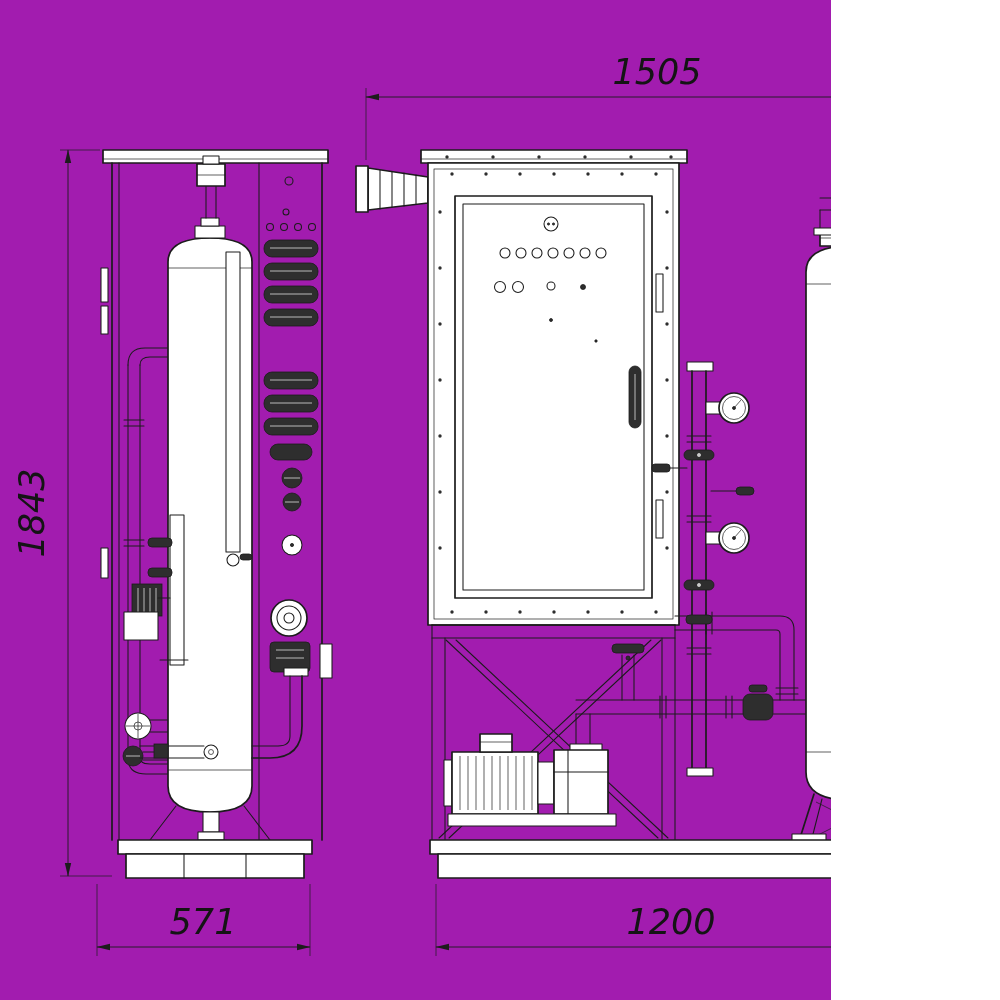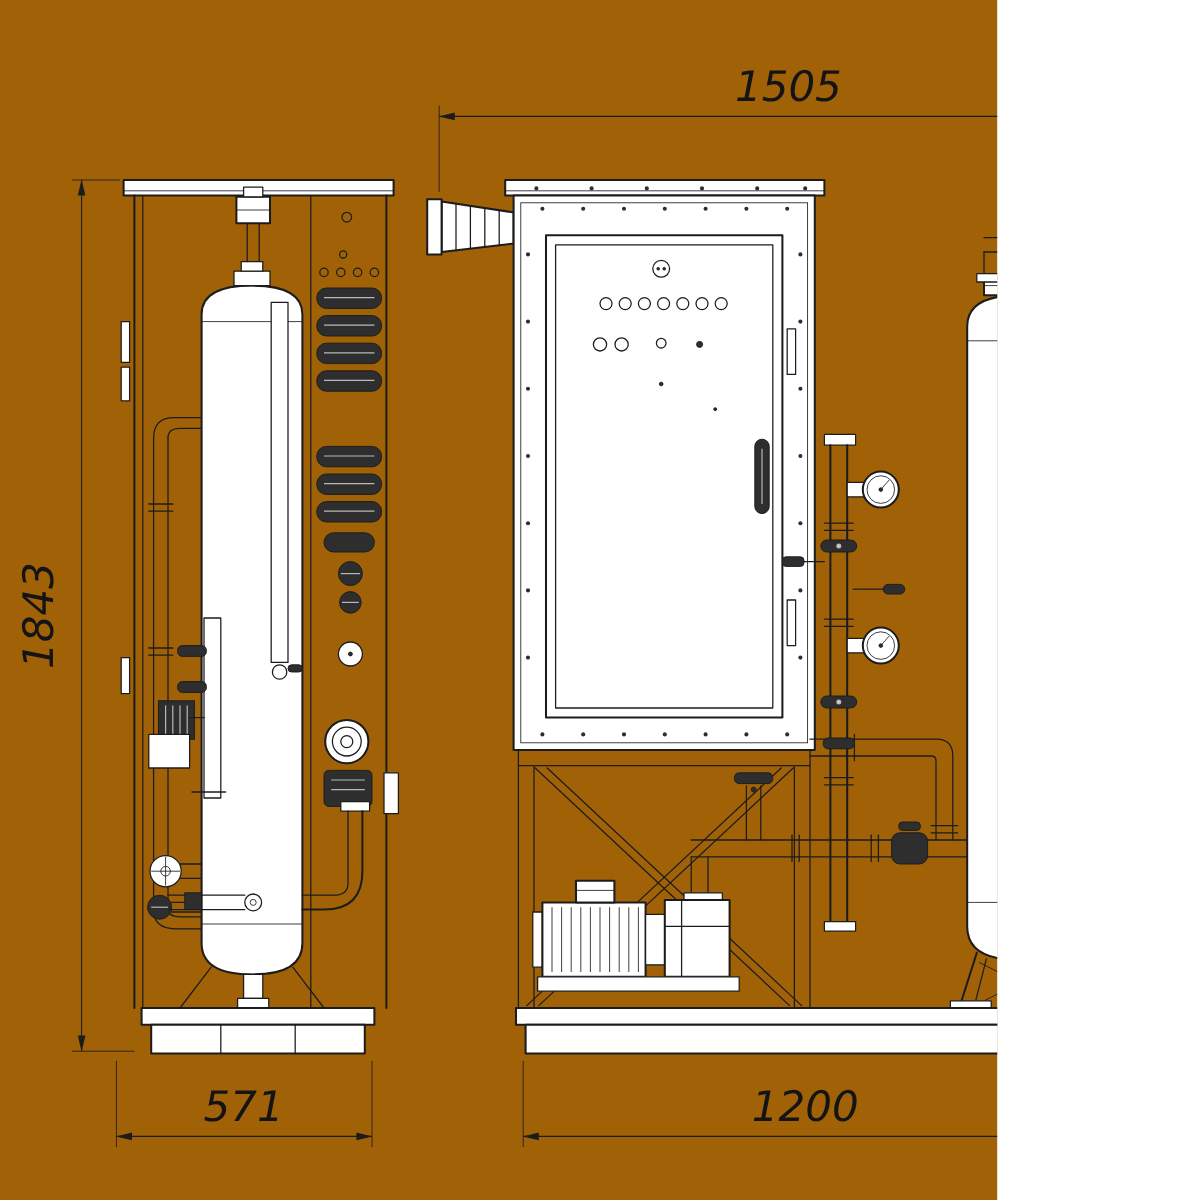--- a/index.html
+++ b/index.html
@@ -1,16 +1,16 @@
 <!DOCTYPE html>
 <html><head>
 <meta charset="utf-8">
 <style>
   html,body{margin:0;padding:0;background:#ffffff;}
-  .canvas{width:831px;height:1000px;background:#a16207;position:relative;overflow:hidden;}
+  .canvas{width:831px;height:1000px;background:#a21caf;position:relative;overflow:hidden;}
   svg{display:block;}
   .s1{fill:none;stroke:#1c1c1c;stroke-width:1.7;stroke-linecap:round;stroke-linejoin:round;}
   .s2{fill:none;stroke:#1c1c1c;stroke-width:1.05;stroke-linecap:round;stroke-linejoin:round;}
   .s3{fill:none;stroke:#1c1c1c;stroke-width:0.7;}
   .wf{fill:#ffffff;}
   .fd{fill:#2e2e2e;stroke:#1c1c1c;stroke-width:0.8;}
   .fin{stroke:#b9b9b9;stroke-width:1;}
   .dim{fill:none;stroke:#1c1c1c;stroke-width:0.9;}
   .ext{fill:none;stroke:#1c1c1c;stroke-width:0.7;}
   .dimtxt{font-family:"DejaVu Sans","Liberation Sans",sans-serif;font-style:italic;font-size:35px;fill:#141414;}

